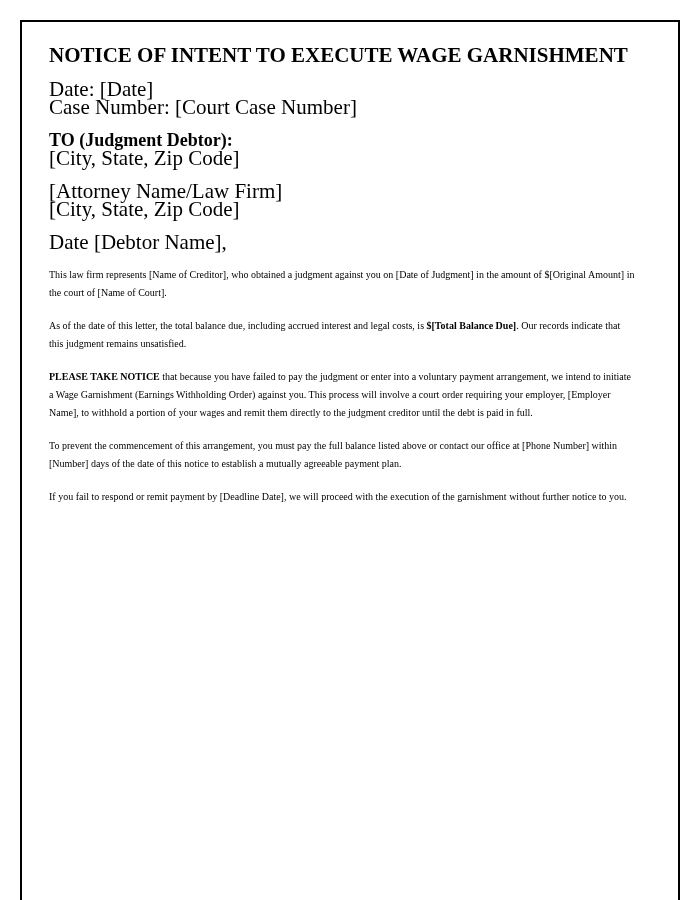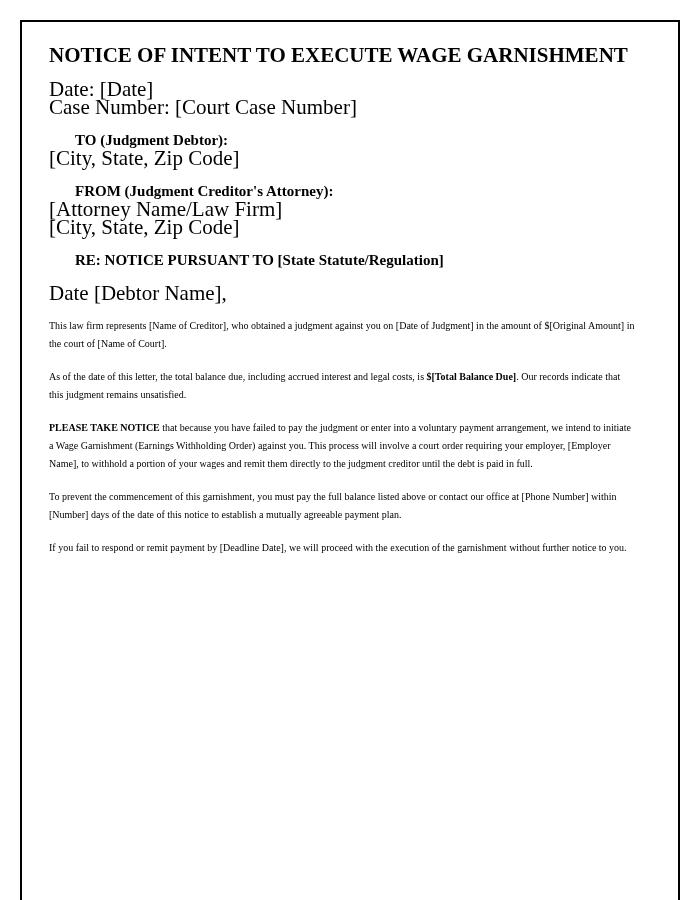--- a/index.html
+++ b/index.html
@@ -34,23 +34,22 @@
   }
   .line {
     font-size: 21px;
     line-height: 18px;
   }
   .block {
     margin: 0 0 15px 0;
   }
   .heading {
     font-weight: bold;
-    font-size: 15px;
+    font-size: 18px;
     line-height: 18px;
-    margin-left: 26px;
   }
   p.body-par {
     margin: 0 0 15px 0;
     font-size: 10px;
     line-height: 18px;
   }
   .bold { font-weight: bold; }
 </style>
 </head>
 <body>
@@ -63,30 +62,28 @@
     <div class="line">Date: [Date]</div>
     <div class="line">Case Number: [Court Case Number]</div>
   </div>
 
   <div class="block">
     <div class="heading">TO (Judgment Debtor):</div>
     <div class="line">[City, State, Zip Code]</div>
   </div>
 
   <div class="block">
-    <div class="heading">FROM (Judgment Creditor's Attorney):</div>
     <div class="line">[Attorney Name/Law Firm]</div>
     <div class="line">[City, State, Zip Code]</div>
   </div>
 
-  <div class="block heading">RE: NOTICE PURSUANT TO [State Statute/Regulation]</div>
 
   <div class="block line">Date [Debtor Name],</div>
 
   <p class="body-par"><span>This law firm represents [Name of Creditor], who obtained a judgment against you on [Date of Judgment] in the amount of $[Original Amount] in the court of [Name of Court].</span></p>
   <p class="body-par"><span>As of the date of this letter, the total balance due, including accrued interest and legal costs, is </span><span class="bold">$[Total Balance Due]</span><span>. Our records indicate that this judgment remains unsatisfied.</span></p>
   <p class="body-par"><span class="bold">PLEASE TAKE NOTICE</span><span> that because you have failed to pay the judgment or enter into a voluntary payment arrangement, we intend to initiate a Wage Garnishment (Earnings Withholding Order) against you. This process will involve a court order requiring your employer, [Employer Name], to withhold a portion of your wages and remit them directly to the judgment creditor until the debt is paid in full.</span></p>
-  <p class="body-par"><span>To prevent the commencement of this garnishment, you must pay the full balance listed above or contact our office at [Phone Number] within [Number] days of the date of this notice to establish a mutually agreeable payment plan.</span></p>
+  <p class="body-par"><span>To prevent the commencement of this arrangement, you must pay the full balance listed above or contact our office at [Phone Number] within [Number] days of the date of this notice to establish a mutually agreeable payment plan.</span></p>
   <p class="body-par"><span>If you fail to respond or remit payment by [Deadline Date], we will proceed with the execution of the garnishment without further notice to you.</span></p>
 
 
 
 </div>
 
 </body></html>

